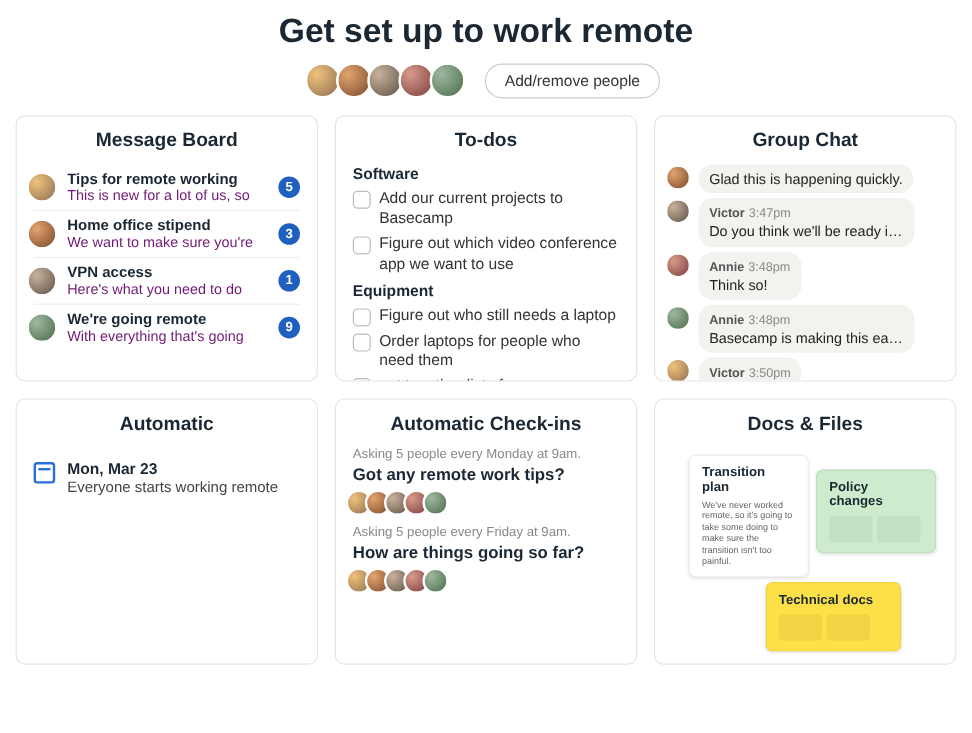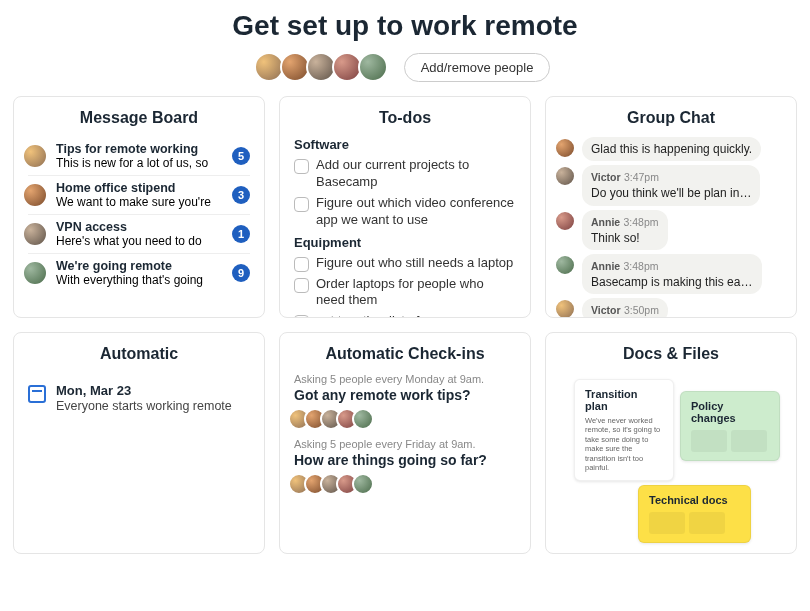--- a/index.html
+++ b/index.html
@@ -42,21 +42,21 @@
     border: 1px solid #e5e5e5; border-radius: 8px;
     padding: 12px 14px 10px; height: 222px; overflow: hidden;
     position: relative;
   }
   .card h2 { text-align: center; font-size: 16px; font-weight: 700; margin-bottom: 10px; }
   
   .msg-item { display: flex; align-items: center; gap: 8px; padding: 5px 0; border-top: 1px solid #eee; }
   .msg-item:first-of-type { border-top: none; justify-content: space-between; }
   .msg-text { flex: 1; overflow: hidden; }
   .msg-title { font-size: 12.5px; font-weight: 700; white-space: nowrap; overflow: hidden; text-overflow: ellipsis; }
-  .msg-sub  { font-size: 12px; color: #000000; white-space: nowrap; overflow: hidden; text-overflow: ellipsis; }
+  .msg-sub  { font-size: 12px; color: #701a75; white-space: nowrap; overflow: hidden; text-overflow: ellipsis; }
   .badge {
     background: #1f5fbf; color: #fff; border-radius: 50%;
     width: 18px; height: 18px; font-size: 11px; font-weight: 700;
     display: flex; align-items: center; justify-content: center; flex-shrink: 0;
   }
   
   .todo-group-title { font-size: 13px; font-weight: 700; margin: 4px 0 3px; }
   .todo-item { display: flex; align-items: flex-start; gap: 7px; padding: 2px 0; }
   .checkbox {
     width: 15px; height: 15px; border: 1.5px solid #bbb; border-radius: 4px;
@@ -190,21 +190,21 @@
         <div class="chat-msg">
           <span class="avatar xs a1"></span>
           <div class="bubble">
             <div class="chat-text">Glad this is happening quickly.</div>
           </div>
         </div>
         <div class="chat-msg">
           <span class="avatar xs a2"></span>
           <div class="bubble">
             <div><span class="chat-name">Victor</span> <span class="chat-meta">3:47pm</span></div>
-            <div class="chat-text">Do you think we'll be plan in…</div>
+            <div class="chat-text">Do you think we'll be ready in…</div>
           </div>
         </div>
         <div class="chat-msg">
           <span class="avatar xs a3"></span>
           <div class="bubble">
             <div><span class="chat-name">Annie</span> <span class="chat-meta">3:48pm</span></div>
             <div class="chat-text">Think so!</div>
           </div>
         </div>
         <div class="chat-msg">

